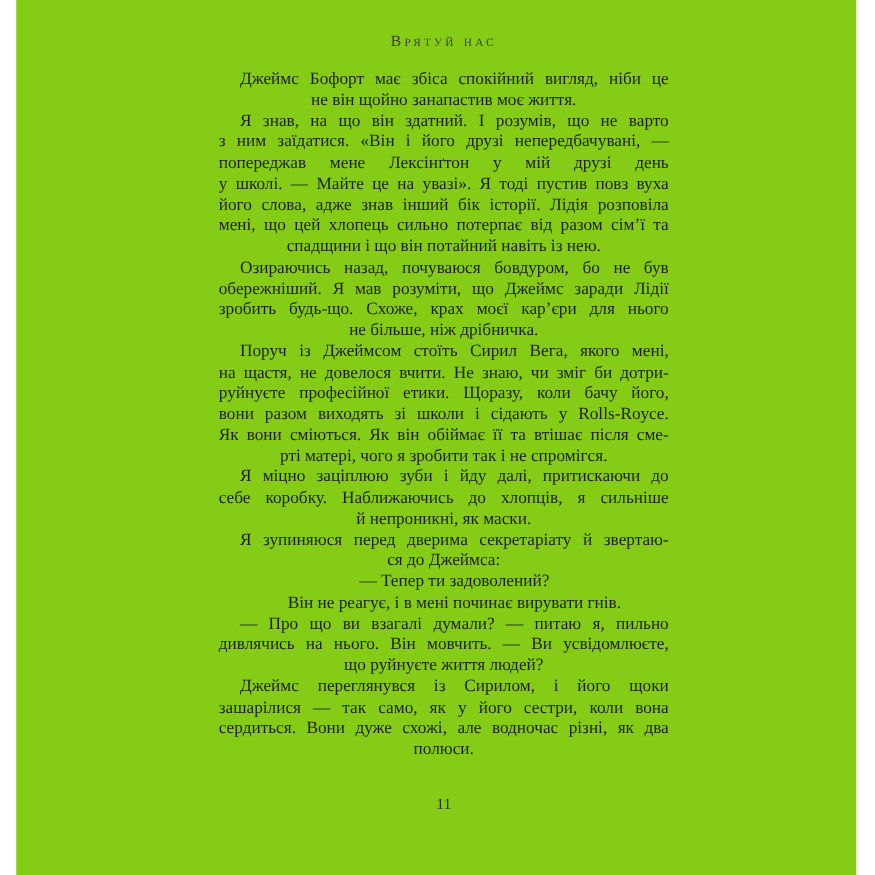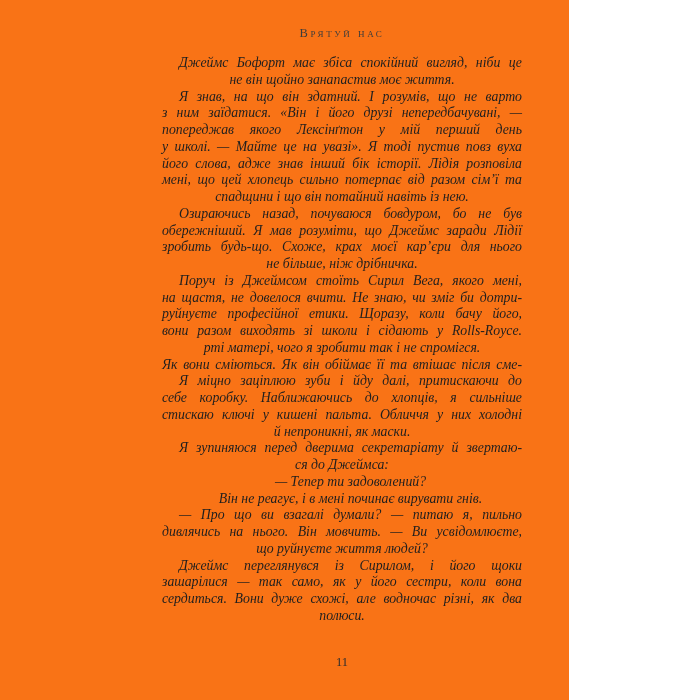--- a/index.html
+++ b/index.html
@@ -2,62 +2,63 @@
 <html lang="uk"><head>
 <meta charset="utf-8">
 <style>
   html, body {
     margin: 0;
     padding: 0;
     background: #ffffff;
   }
   .page {
     position: relative;
-    width: 569px;
+    width: 672px;
     height: 700px;
-    background: #f97316;
+    background: #84cc16;
     overflow: hidden;
     font-family: "Liberation Serif", "DejaVu Serif", serif;
+    margin-left: 13px;
   }
   .running-header {
     position: absolute;
     top: 26px;
     left: 162px;
     width: 360px;
     text-align: center;
     font-size: 12.5px;
     letter-spacing: 2.6px;
     font-variant: small-caps;
     color: #3c3c3c;
   }
   .text-column {
     position: absolute;
     top: 55px;
     left: 162px;
     width: 360px;
     color: #1f1f1f;
     font-size: 13.8px;
   }
-  .paragraph { margin: 0; padding: 0; font-style: italic; }
+  .paragraph { margin: 0; padding: 0; }
   .line {
     line-height: 16.75px;
     height: 16.75px;
     white-space: normal;
     text-align: center;
   }
   .line.just {
     text-align: justify;
     text-align-last: justify;
   }
   .line.indent {
     text-indent: 17px;
   }
   .page-number {
     position: absolute;
-    top: 655px;
+    top: 636px;
     left: 162px;
     width: 360px;
     text-align: center;
     font-size: 12.5px;
     color: #2e2e2e;
   }
 </style>
 </head>
 <body>
 
@@ -65,44 +66,43 @@
   <div class="running-header">Врятуй нас</div>
 
   <div class="text-column" id="text-column">
       <div class="paragraph">
         <div class="line just indent">Джеймс Бофорт має збіса спокійний вигляд, ніби це</div>
         <div class="line">не він щойно занапастив моє життя.</div>
       </div>
       <div class="paragraph">
         <div class="line just indent">Я знав, на що він здатний. І розумів, що не варто</div>
         <div class="line just">з ним заїдатися. «Він і його друзі непередбачувані, —</div>
-        <div class="line just">попереджав якого Лексінґтон у мій перший день</div>
+        <div class="line just">попереджав мене Лексінґтон у мій друзі день</div>
         <div class="line just">у школі. — Майте це на увазі». Я тоді пустив повз вуха</div>
         <div class="line just">його слова, адже знав інший бік історії. Лідія розповіла</div>
         <div class="line just">мені, що цей хлопець сильно потерпає від разом сім’ї та</div>
         <div class="line">спадщини і що він потайний навіть із нею.</div>
       </div>
       <div class="paragraph">
         <div class="line just indent">Озираючись назад, почуваюся бовдуром, бо не був</div>
         <div class="line just">обережніший. Я мав розуміти, що Джеймс заради Лідії</div>
         <div class="line just">зробить будь-що. Схоже, крах моєї кар’єри для нього</div>
         <div class="line">не більше, ніж дрібничка.</div>
       </div>
       <div class="paragraph">
         <div class="line just indent">Поруч із Джеймсом стоїть Сирил Вега, якого мені,</div>
         <div class="line just">на щастя, не довелося вчити. Не знаю, чи зміг би дотри-</div>
         <div class="line just">руйнуєте професійної етики. Щоразу, коли бачу його,</div>
         <div class="line just">вони разом виходять зі школи і сідають у Rolls-Royce.</div>
+        <div class="line just">Як вони сміються. Як він обіймає її та втішає після сме-</div>
         <div class="line">рті матері, чого я зробити так і не спромігся.</div>
-        <div class="line just">Як вони сміються. Як він обіймає її та втішає після сме-</div>
       </div>
       <div class="paragraph">
         <div class="line just indent">Я міцно заціплюю зуби і йду далі, притискаючи до</div>
         <div class="line just">себе коробку. Наближаючись до хлопців, я сильніше</div>
-        <div class="line just">стискаю ключі у кишені пальта. Обличчя у них холодні</div>
         <div class="line">й непроникні, як маски.</div>
       </div>
       <div class="paragraph">
         <div class="line just indent">Я зупиняюся перед дверима секретаріату й звертаю-</div>
         <div class="line">ся до Джеймса:</div>
       </div>
       <div class="paragraph">
         <div class="line indent">— Тепер ти задоволений?</div>
       </div>
       <div class="paragraph">

